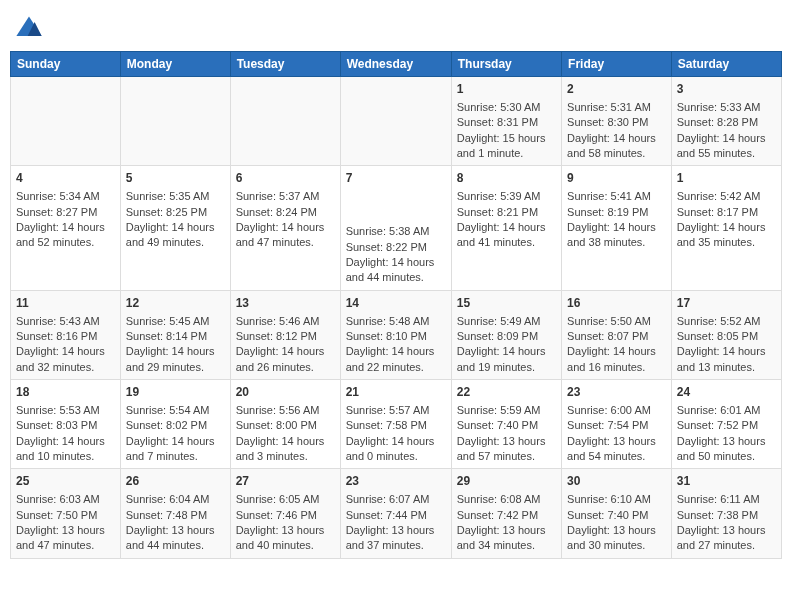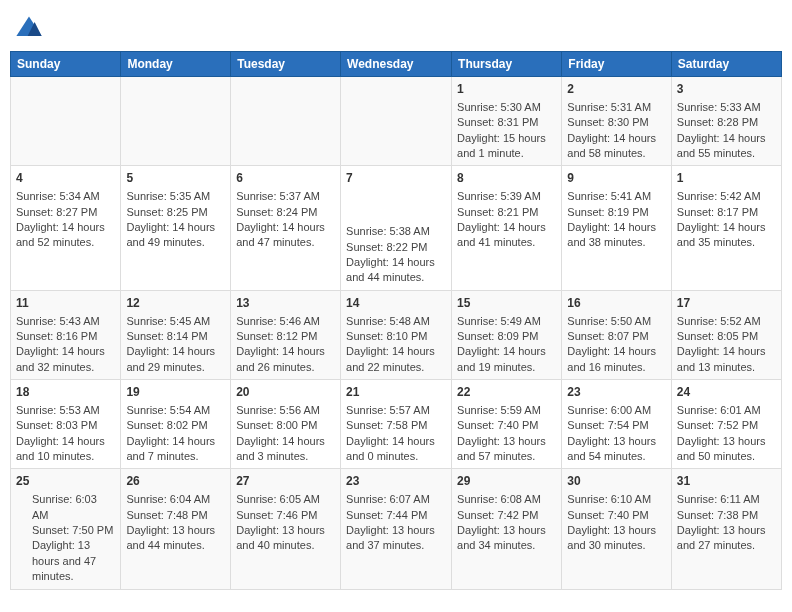--- a/index.html
+++ b/index.html
@@ -277,21 +277,21 @@
         <td>
           <span class="day-number">24</span>
           <div class="day-info" style="white-space: pre-line;">Sunrise: 6:01 AM
 Sunset: 7:52 PM
 Daylight: 13 hours and 50 minutes.</div>
         </td>
       </tr>
       <tr>
         <td>
           <span class="day-number">25</span>
-          <div class="day-info" style="white-space: pre-line; margin-left: 16px;">Sunrise: 6:03 AM
+          <div class="day-info" style="white-space: pre-line;">Sunrise: 6:03 AM
 Sunset: 7:50 PM
 Daylight: 13 hours and 47 minutes.</div>
         </td>
         <td>
           <span class="day-number">26</span>
           <div class="day-info" style="white-space: pre-line;">Sunrise: 6:04 AM
 Sunset: 7:48 PM
 Daylight: 13 hours and 44 minutes.</div>
         </td>
         <td>

